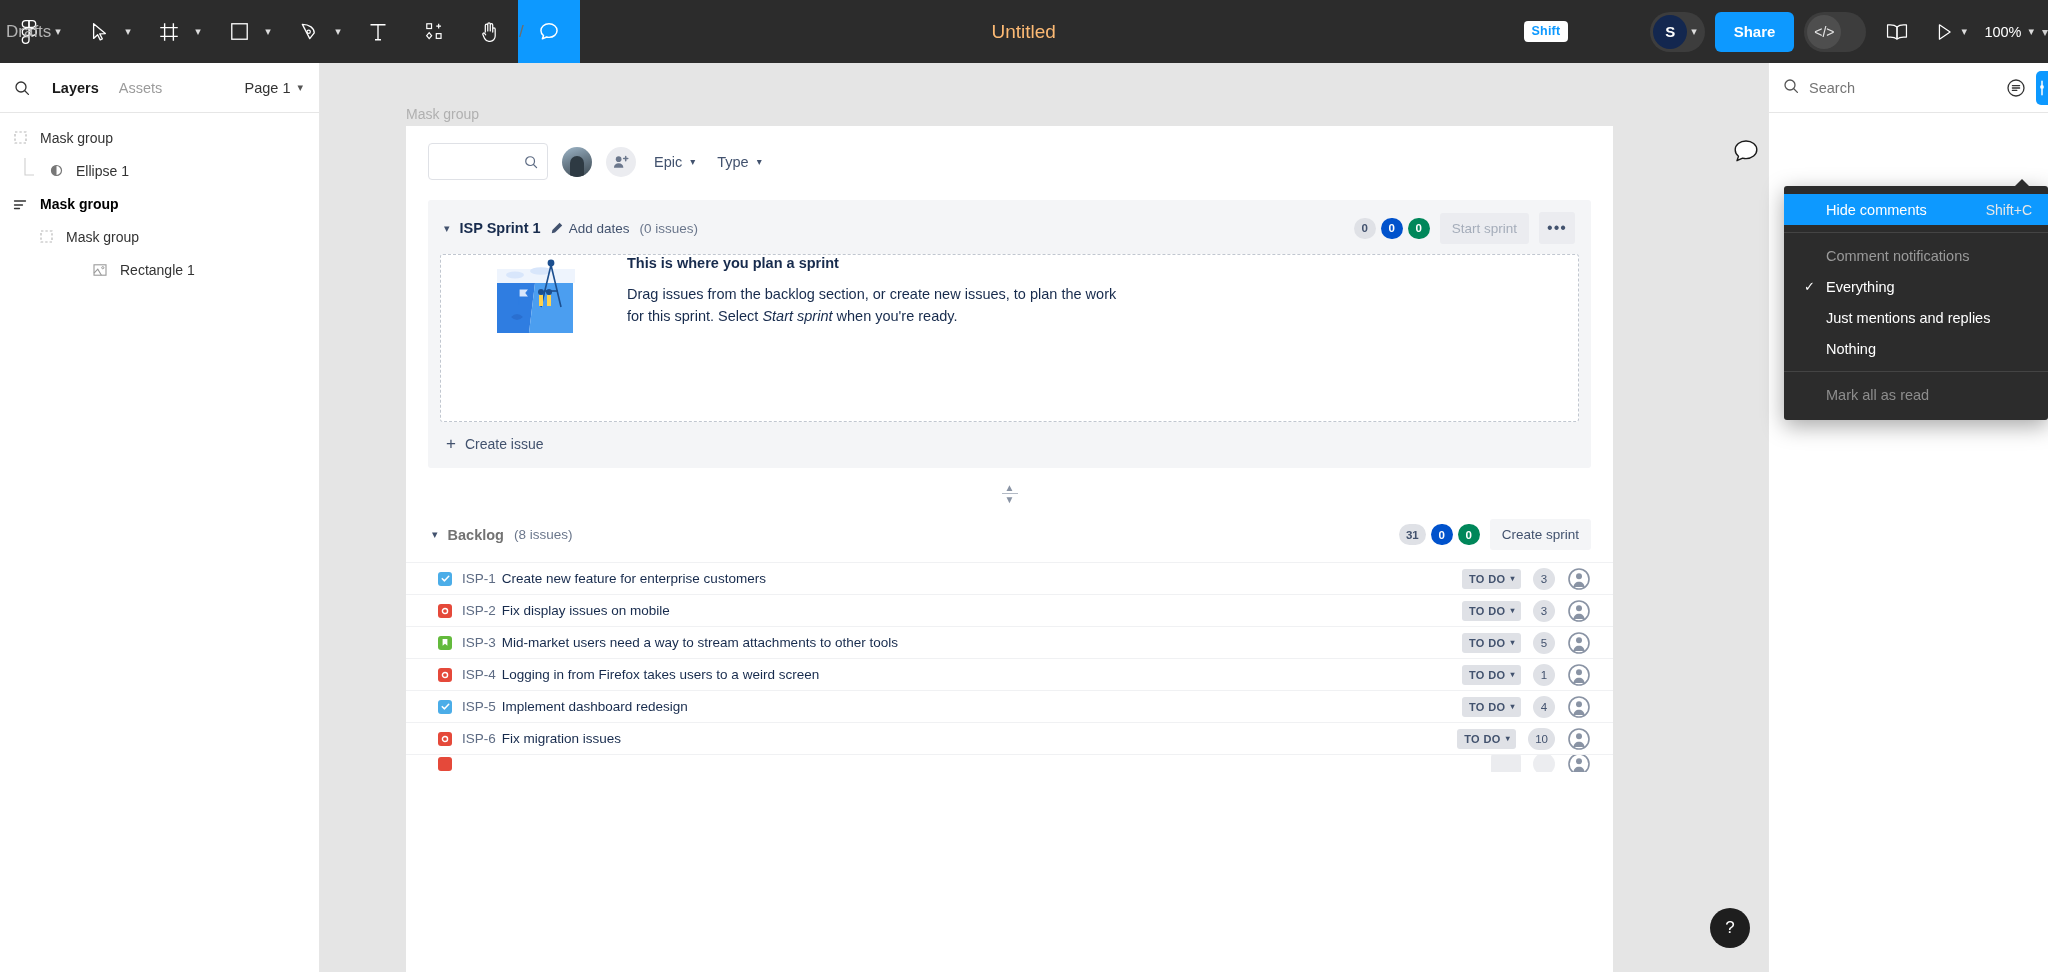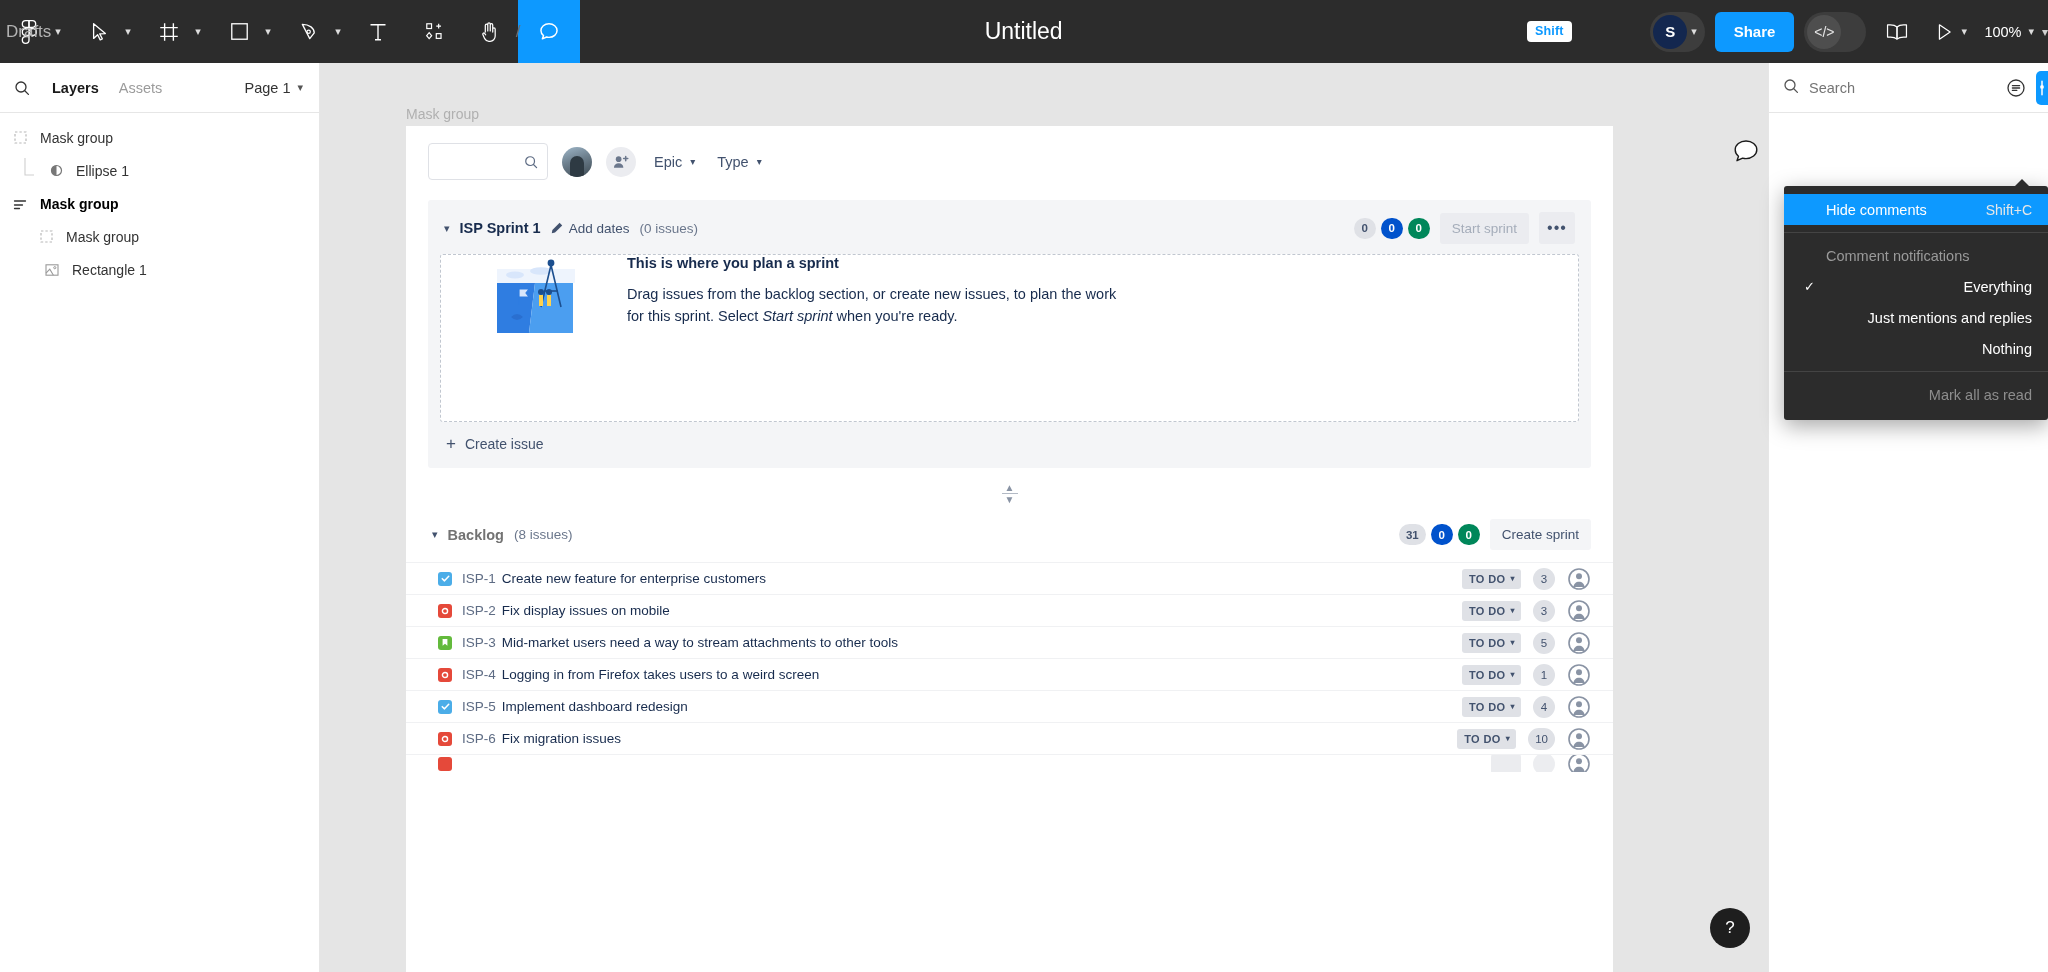--- a/index.html
+++ b/index.html
@@ -44,21 +44,21 @@
   #title-center {
     position: absolute; left: 0; right: 0;
     display: flex; align-items: center; justify-content: space-between;
     gap: 9px; height: 63px;
     pointer-events: none;
     margin-left: 6px;
   }
   #title-center > * { pointer-events: auto; }
   .title-drafts { font-size: 17px; color: #b3b3b3; }
   .title-sep { font-size: 17px; color: #6e6e6e; }
-  .title-name { font-size: 23px; color: #ffffff; }
+  .title-name { font-size: 19px; color: #fdba74; }
   .badge-free {
     background: #fff; color: #0d99ff;
     font-size: 12.5px; font-weight: bold;
     border-radius: 4px; padding: 3px 8px 4px;
     letter-spacing: .2px;
   }
   .title-caret { font-size: 12px; color: #d0d0d0; margin-left: 6px; cursor:pointer;}
 
   
   #toolbar-right {
@@ -341,21 +341,21 @@
     color:#fff;
   }
   #dropdown::before{
     content:""; position:absolute; top:-7px; right: 18px;
     border-left:8px solid transparent; border-right:8px solid transparent;
     border-bottom:8px solid #2c2c2c;
   }
   .dd-item {
     height: 31px; display:flex; align-items:center;
     padding: 0 16px 0 42px; font-size:14.5px;
-    cursor: pointer; position: relative; justify-content: flex-end;
+    cursor: pointer; position: relative;
   }
   .dd-item.sel { background:#0d99ff; }
   .dd-item .sc { margin-left:auto; font-size:14px; color:#e7e7e7; }
   .dd-item .tick { position:absolute; left:20px; font-size:13px; }
   .dd-label {
     height: 31px; display:flex; align-items:center;
     padding-left:42px; font-size:14.5px; color:#9a9a9a;
     cursor: default;
   }
   .dd-sep { height:1px; background:#444; margin:7px 0; }
@@ -557,21 +557,21 @@
 
     <div class="layer-row" style="padding-left:36px">
       <span class="layer-ic">
         <svg width="13" height="13" viewBox="0 0 13 13">
             <rect x="1" y="1" width="11" height="11" fill="none" stroke="#b8b8b8" stroke-width="1.2" stroke-dasharray="2.4 2"></rect>
           </svg>
       </span>
       <span>Mask group</span>
     </div>
 
-    <div class="layer-row" style="padding-left:42px">
+    <div class="layer-row" style="padding-left:90px">
       <span class="layer-ic">
         <svg width="14" height="14" viewBox="0 0 14 14">
             <rect x="1" y="1.8" width="12" height="10.4" fill="none" stroke="#9a9a9a" stroke-width="1.1"></rect>
             <circle cx="9.8" cy="4.7" r="1.1" fill="none" stroke="#9a9a9a" stroke-width="1"></circle>
             <path d="M1 10.2 L4.8 6.2 L8.4 12.2" fill="none" stroke="#9a9a9a" stroke-width="1.1"></path>
           </svg>
       </span>
       <span>Rectangle 1</span>
     </div>
   </div>

